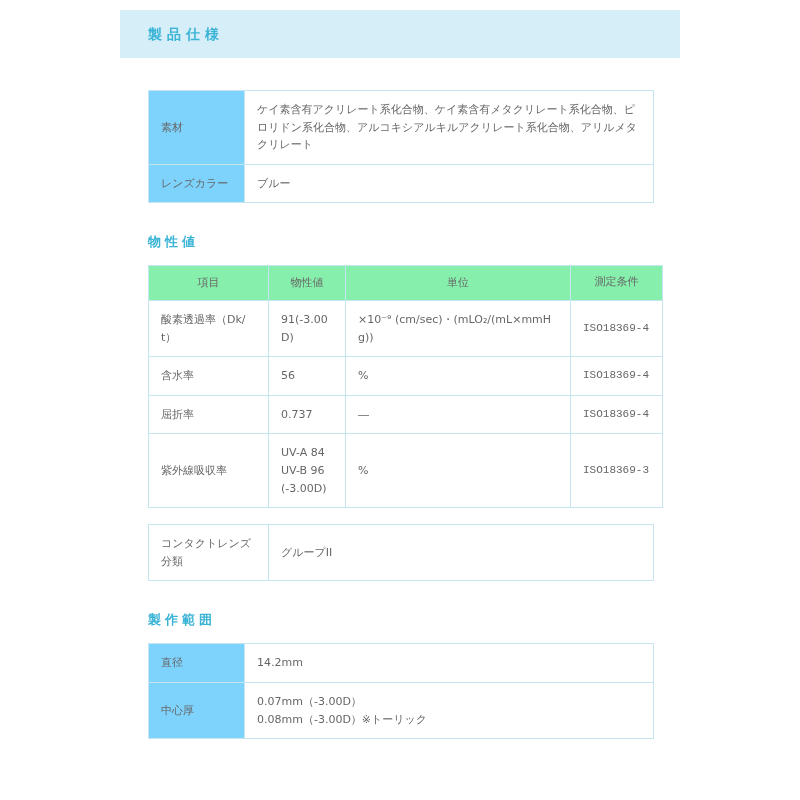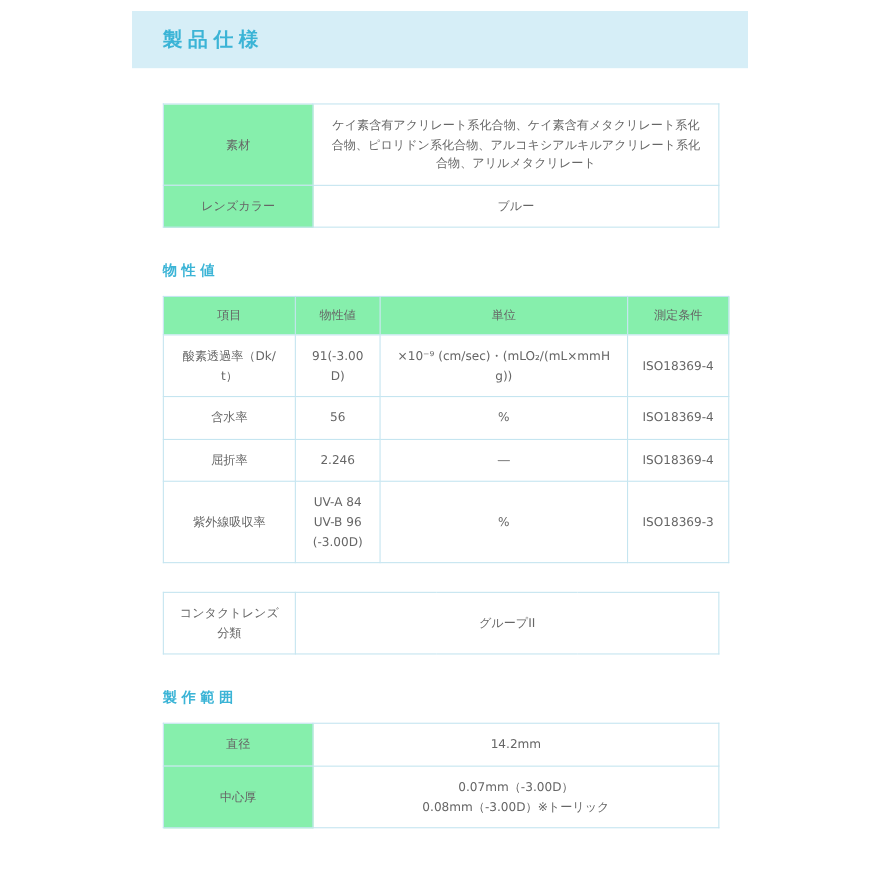--- a/index.html
+++ b/index.html
@@ -14,21 +14,21 @@
     min-height: 800px;
     padding-top: 10px;
   }
   .header-bar {
     margin: 0 120px;
     background: #d6eef7;
     padding: 14px 28px;
   }
   .header-title {
     color: #3bb4d6;
-    font-size: 18px;
+    font-size: 14px;
     font-weight: bold;
     letter-spacing: 5px;
   }
   .content {
     margin: 0 146px 0 148px;
     width: 506px;
   }
   .section-heading {
     color: #3bb4d6;
     font-size: 13px;
@@ -40,40 +40,40 @@
     border-collapse: collapse;
     width: 506px;
     font-size: 11px;
     color: #666666;
     table-layout: fixed;
   }
   td, th {
     border: 1px solid #c5e5f0;
     padding: 10px 12px;
     vertical-align: middle;
-    text-align: center;
+    text-align: left;
     font-weight: normal;
     line-height: 1.6;
     word-break: break-all;
   }
   .label-cell {
-    background: #86efac;
-    width: 136px;
+    background: #7dd3fc;
+    width: 96px;
   }
   .first-table { margin-top: 32px; }
   .props-table th {
     background: #86efac;
     text-align: center;
     padding: 8px 6px;
   }
   .col-item { width: 120px; }
   .col-value { width: 77px; }
   .col-unit { width: 225px; }
-  .col-cond { width: 92px; }
-  .gap-table { margin-top: 26px; }
+  .col-cond { width: 92px; font-family: Liberation Mono, monospace; }
+  .gap-table { margin-top: 16px; }
   .multiline { white-space: pre-line; }
 </style>
 </head>
 <body>
 
 <div class="page">
 
   <div class="header-bar">
     <span class="header-title">製品仕様</span>
   </div>
@@ -110,21 +110,21 @@
         <td class="col-cond">ISO18369-4</td>
       </tr>
       <tr>
         <td class="col-item">含水率</td>
         <td class="col-value">56</td>
         <td class="col-unit">%</td>
         <td class="col-cond">ISO18369-4</td>
       </tr>
       <tr>
         <td class="col-item">屈折率</td>
-        <td class="col-value">2.246</td>
+        <td class="col-value">0.737</td>
         <td class="col-unit">―</td>
         <td class="col-cond">ISO18369-4</td>
       </tr>
       <tr>
         <td class="col-item">紫外線吸収率</td>
         <td class="col-value multiline">UV-A 84
 UV-B 96
 (-3.00D)</td>
         <td class="col-unit">%</td>
         <td class="col-cond">ISO18369-3</td>

